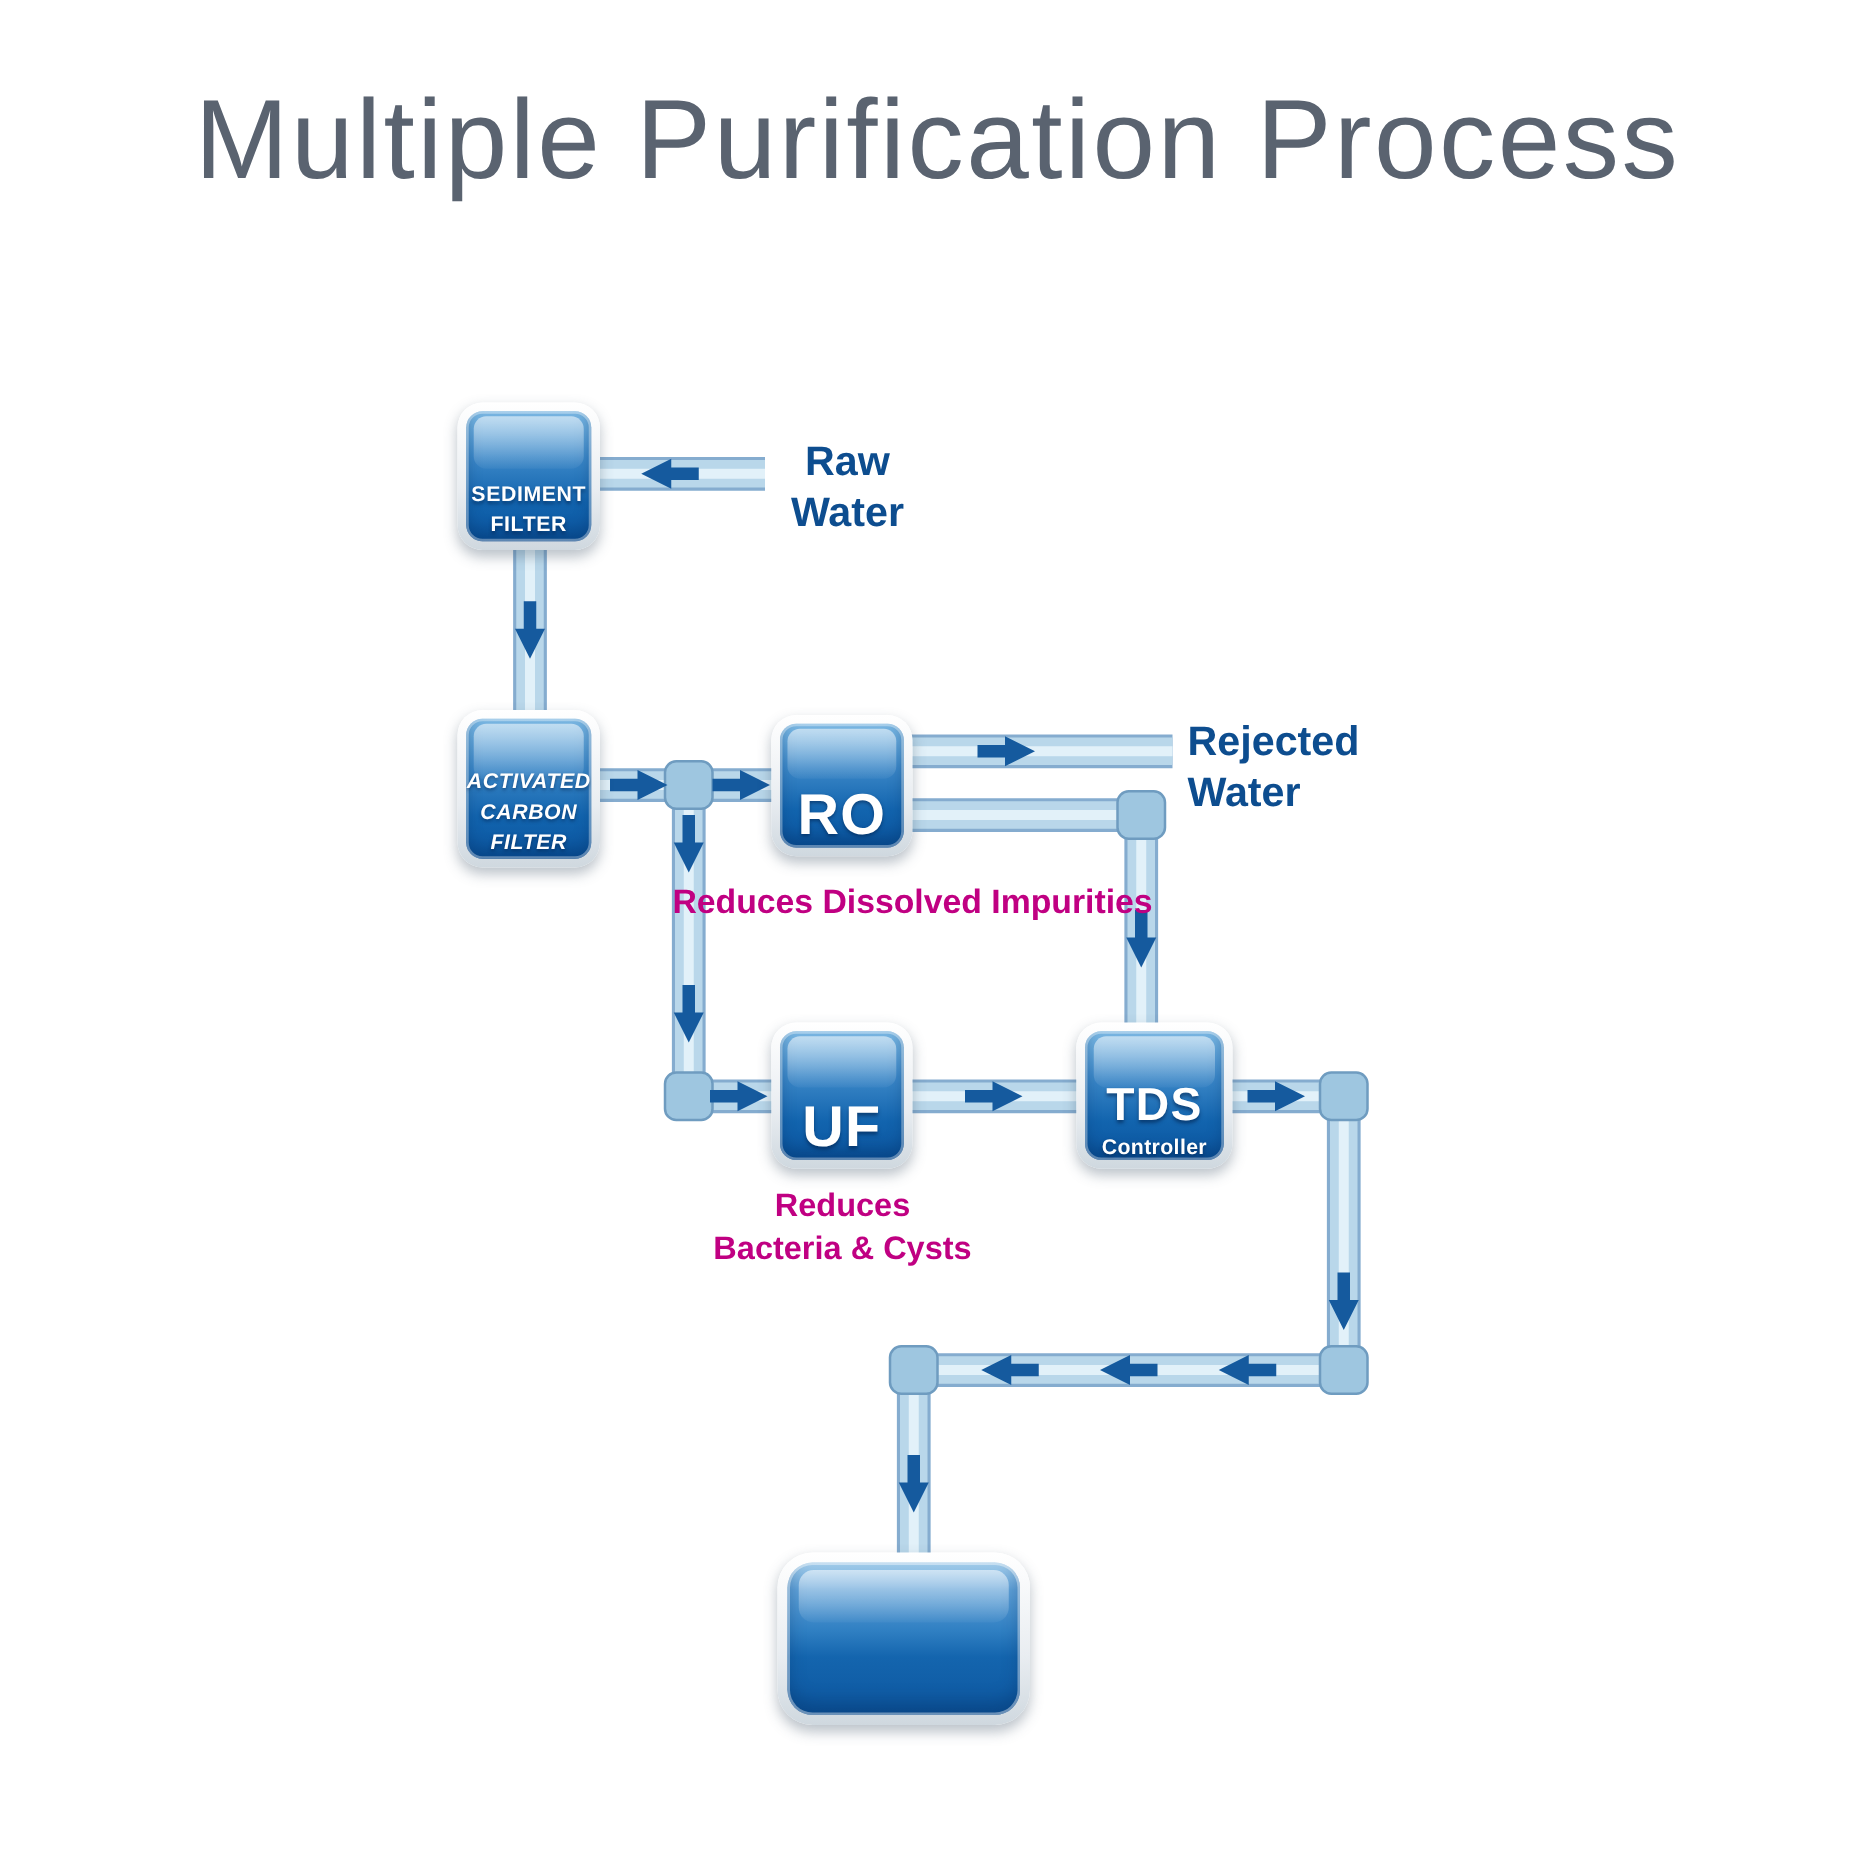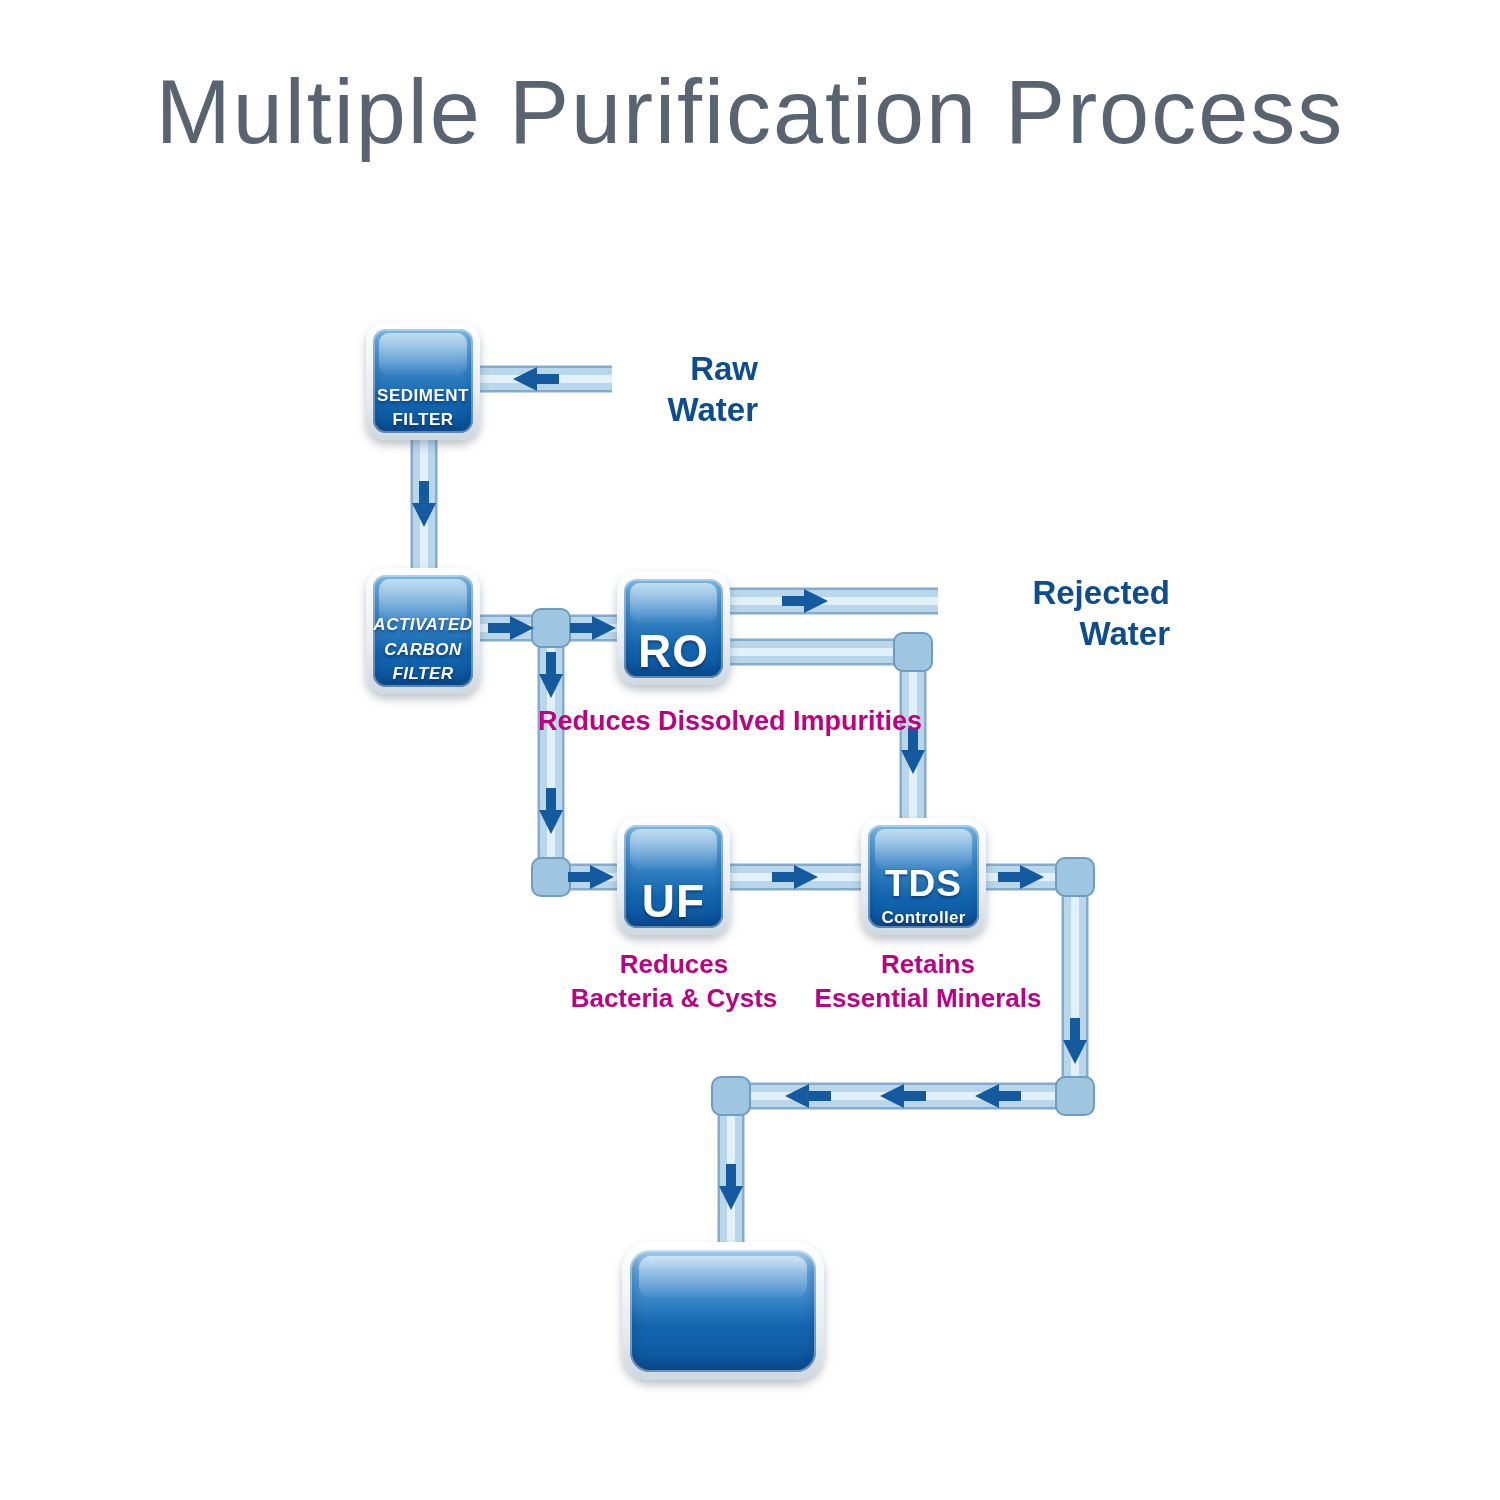--- a/index.html
+++ b/index.html
@@ -50,21 +50,21 @@
         background:linear-gradient(180deg,#ffffff 0%,#e9edf1 60%,#cfd8df 100%);
         border-radius:28px;box-shadow:0 5px 10px rgba(60,80,100,.35);padding:8px;z-index:2;}
   .tank-inner{width:100%;height:100%;border-radius:20px;position:relative;overflow:hidden;
         background:linear-gradient(180deg,#a6cfec 0%,#5d9fd6 18%,#2f7fc2 45%,#1465ae 62%,#0d57a0 100%);
         box-shadow:inset 0 0 0 2px rgba(255,255,255,.4), inset 0 -10px 14px rgba(0,40,90,.35);}
   .tank-inner::before{content:"";position:absolute;left:5%;right:5%;top:5%;height:34%;border-radius:12px;
         background:linear-gradient(180deg,rgba(255,255,255,.55),rgba(255,255,255,.04));}
 
   
   .stream-label{position:absolute;color:var(--label-blue);font-weight:700;font-size:33px;line-height:1.25;z-index:2;}
-  .stream-label span{display:block;text-align:right;}
+  .stream-label span{display:block;}
   .lbl-center{text-align:center;}
   .caption{position:absolute;color:var(--caption-magenta);font-weight:700;font-size:27px;line-height:1.3;text-align:center;z-index:2;}
   .caption span{display:block;}
   .tank-label{position:absolute;left:572px;top:1392px;width:300px;text-align:center;
         color:var(--label-blue);font-weight:700;font-size:31px;z-index:2;}
 </style>
 </head>
 <body>
 
 <div class="stage">
@@ -200,19 +200,15 @@
 
   <div class="caption" style="left:520px;top:704px;width:420px;">
     <span>Reduces Dissolved Impurities</span>
   </div>
 
   <div class="caption" style="left:544px;top:948px;width:260px;font-size:26px;">
     <span>Reduces</span>
     <span>Bacteria &amp; Cysts</span>
   </div>
 
-  <div class="caption" style="left:793px;top:948px;width:270px;font-size:26px;">
-    <span>Retains</span>
-    <span>Essential Minerals</span>
-  </div>
 
 
 </div>
 
 </body></html>

